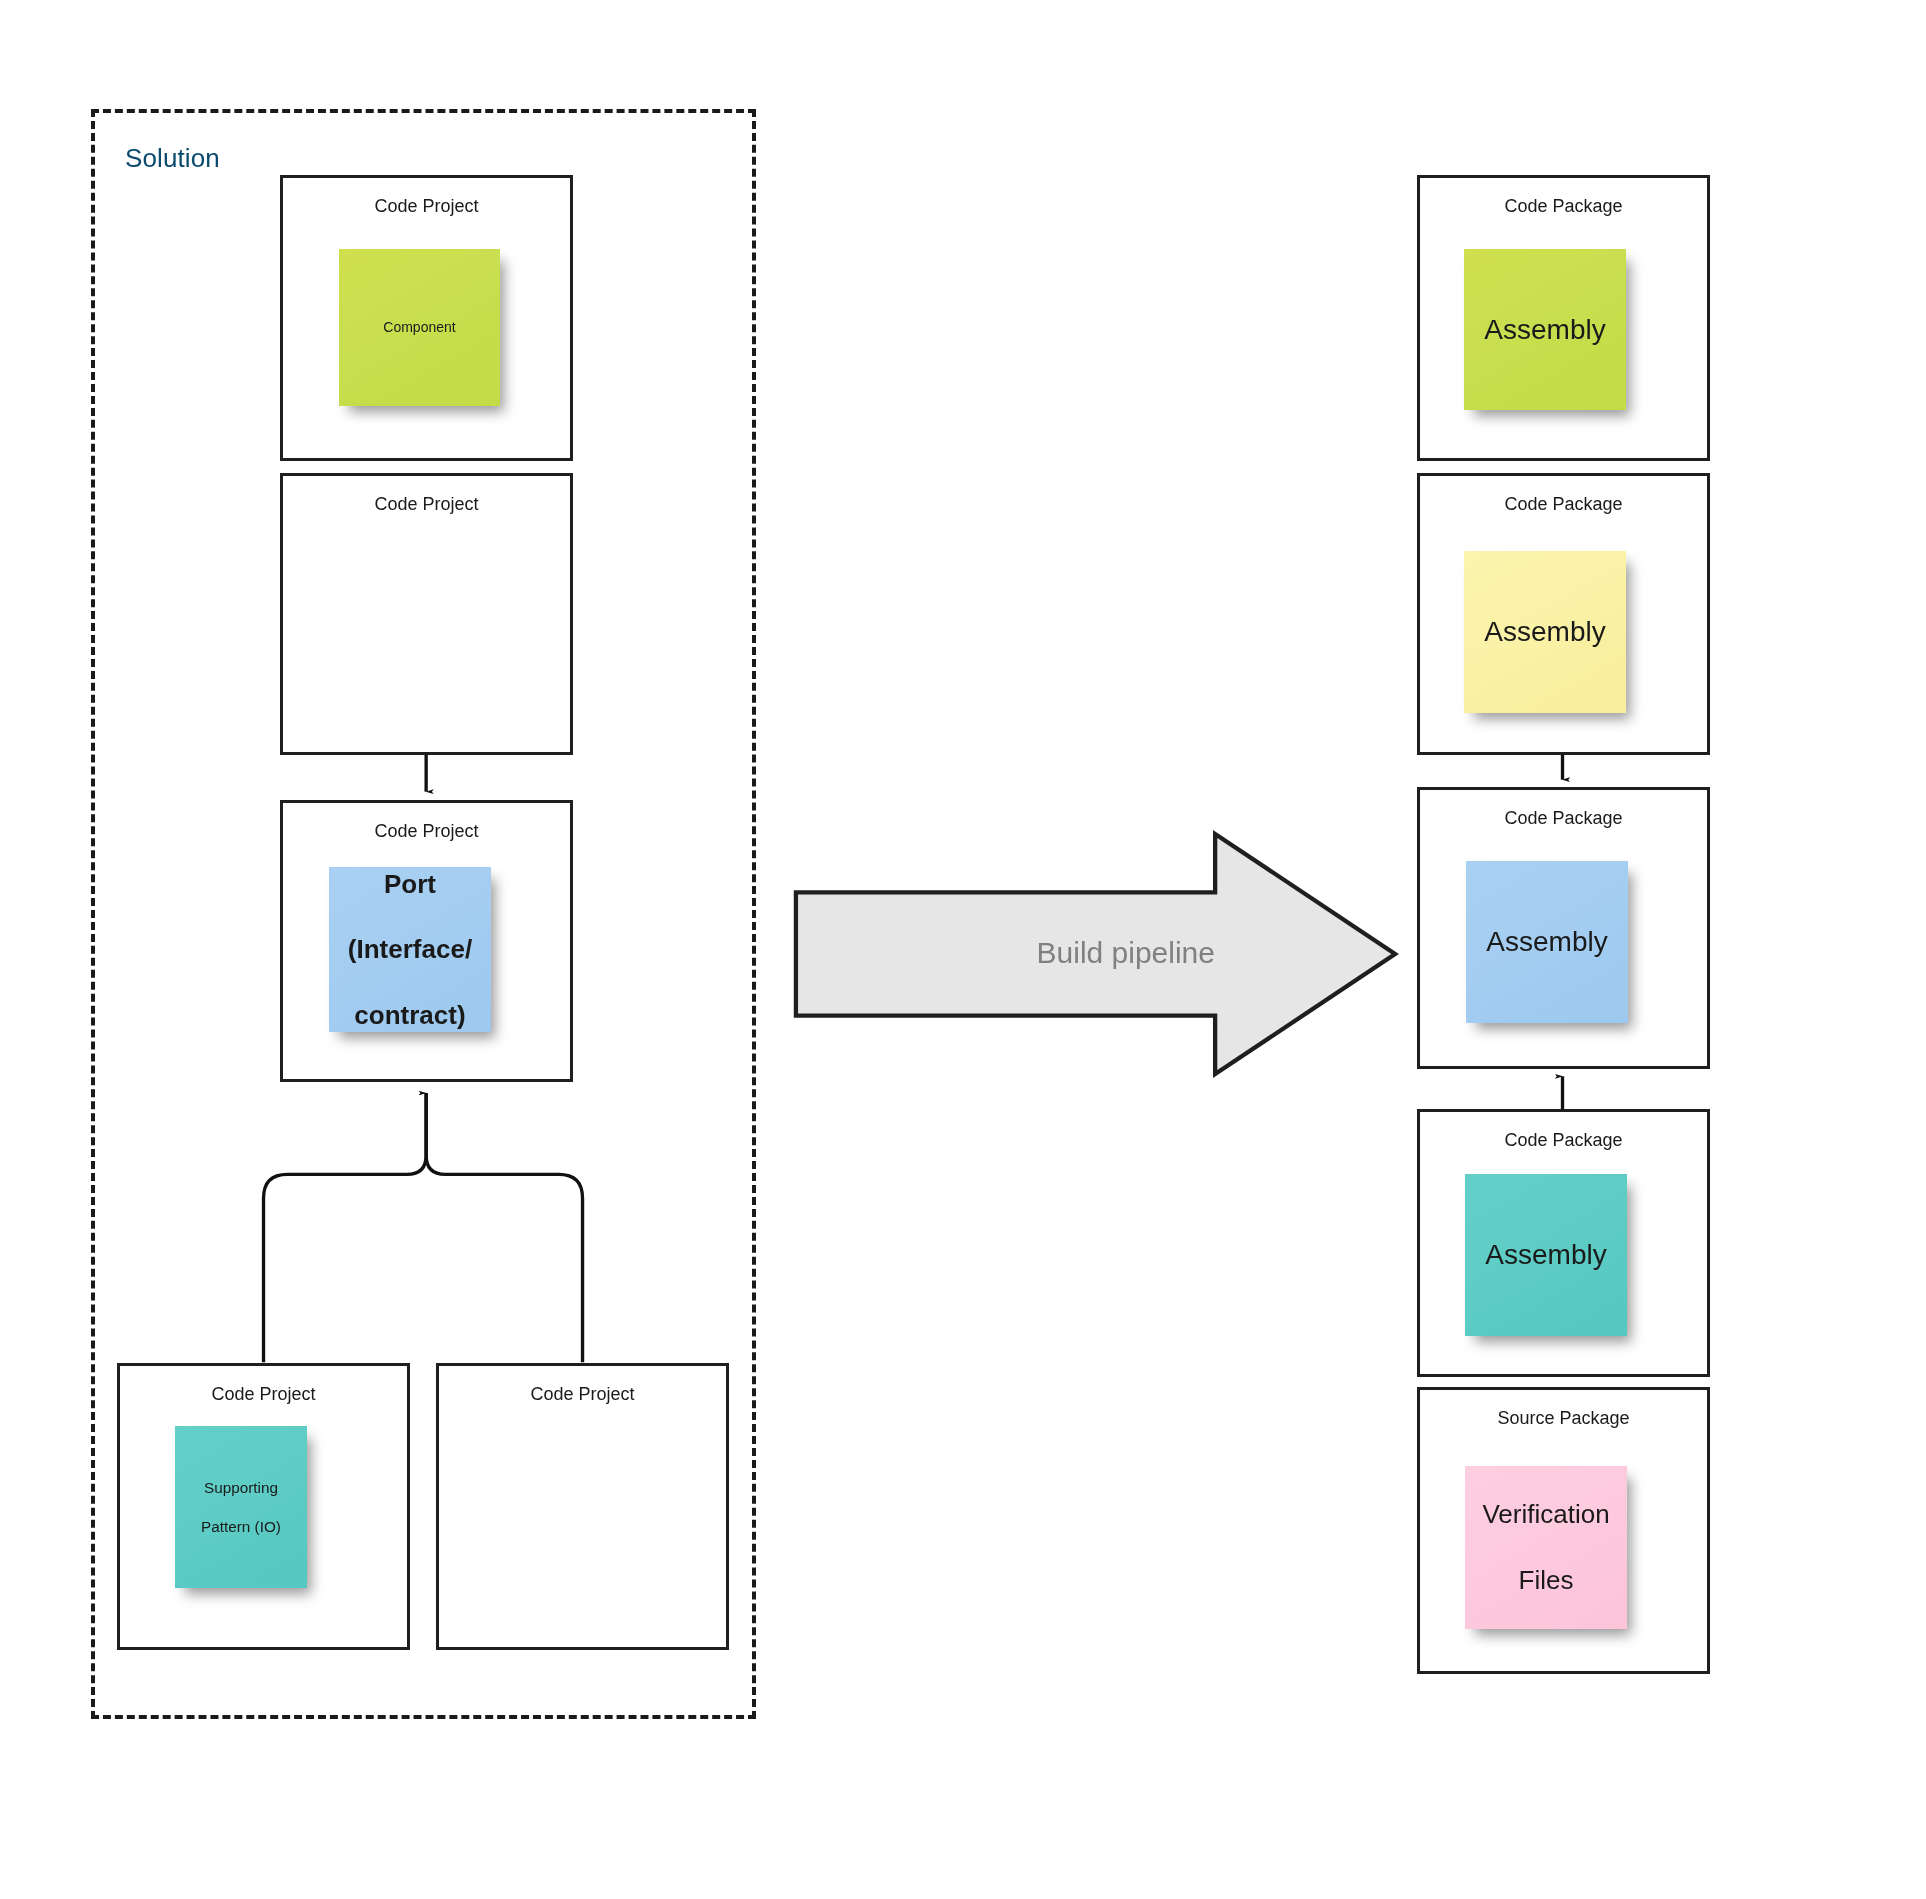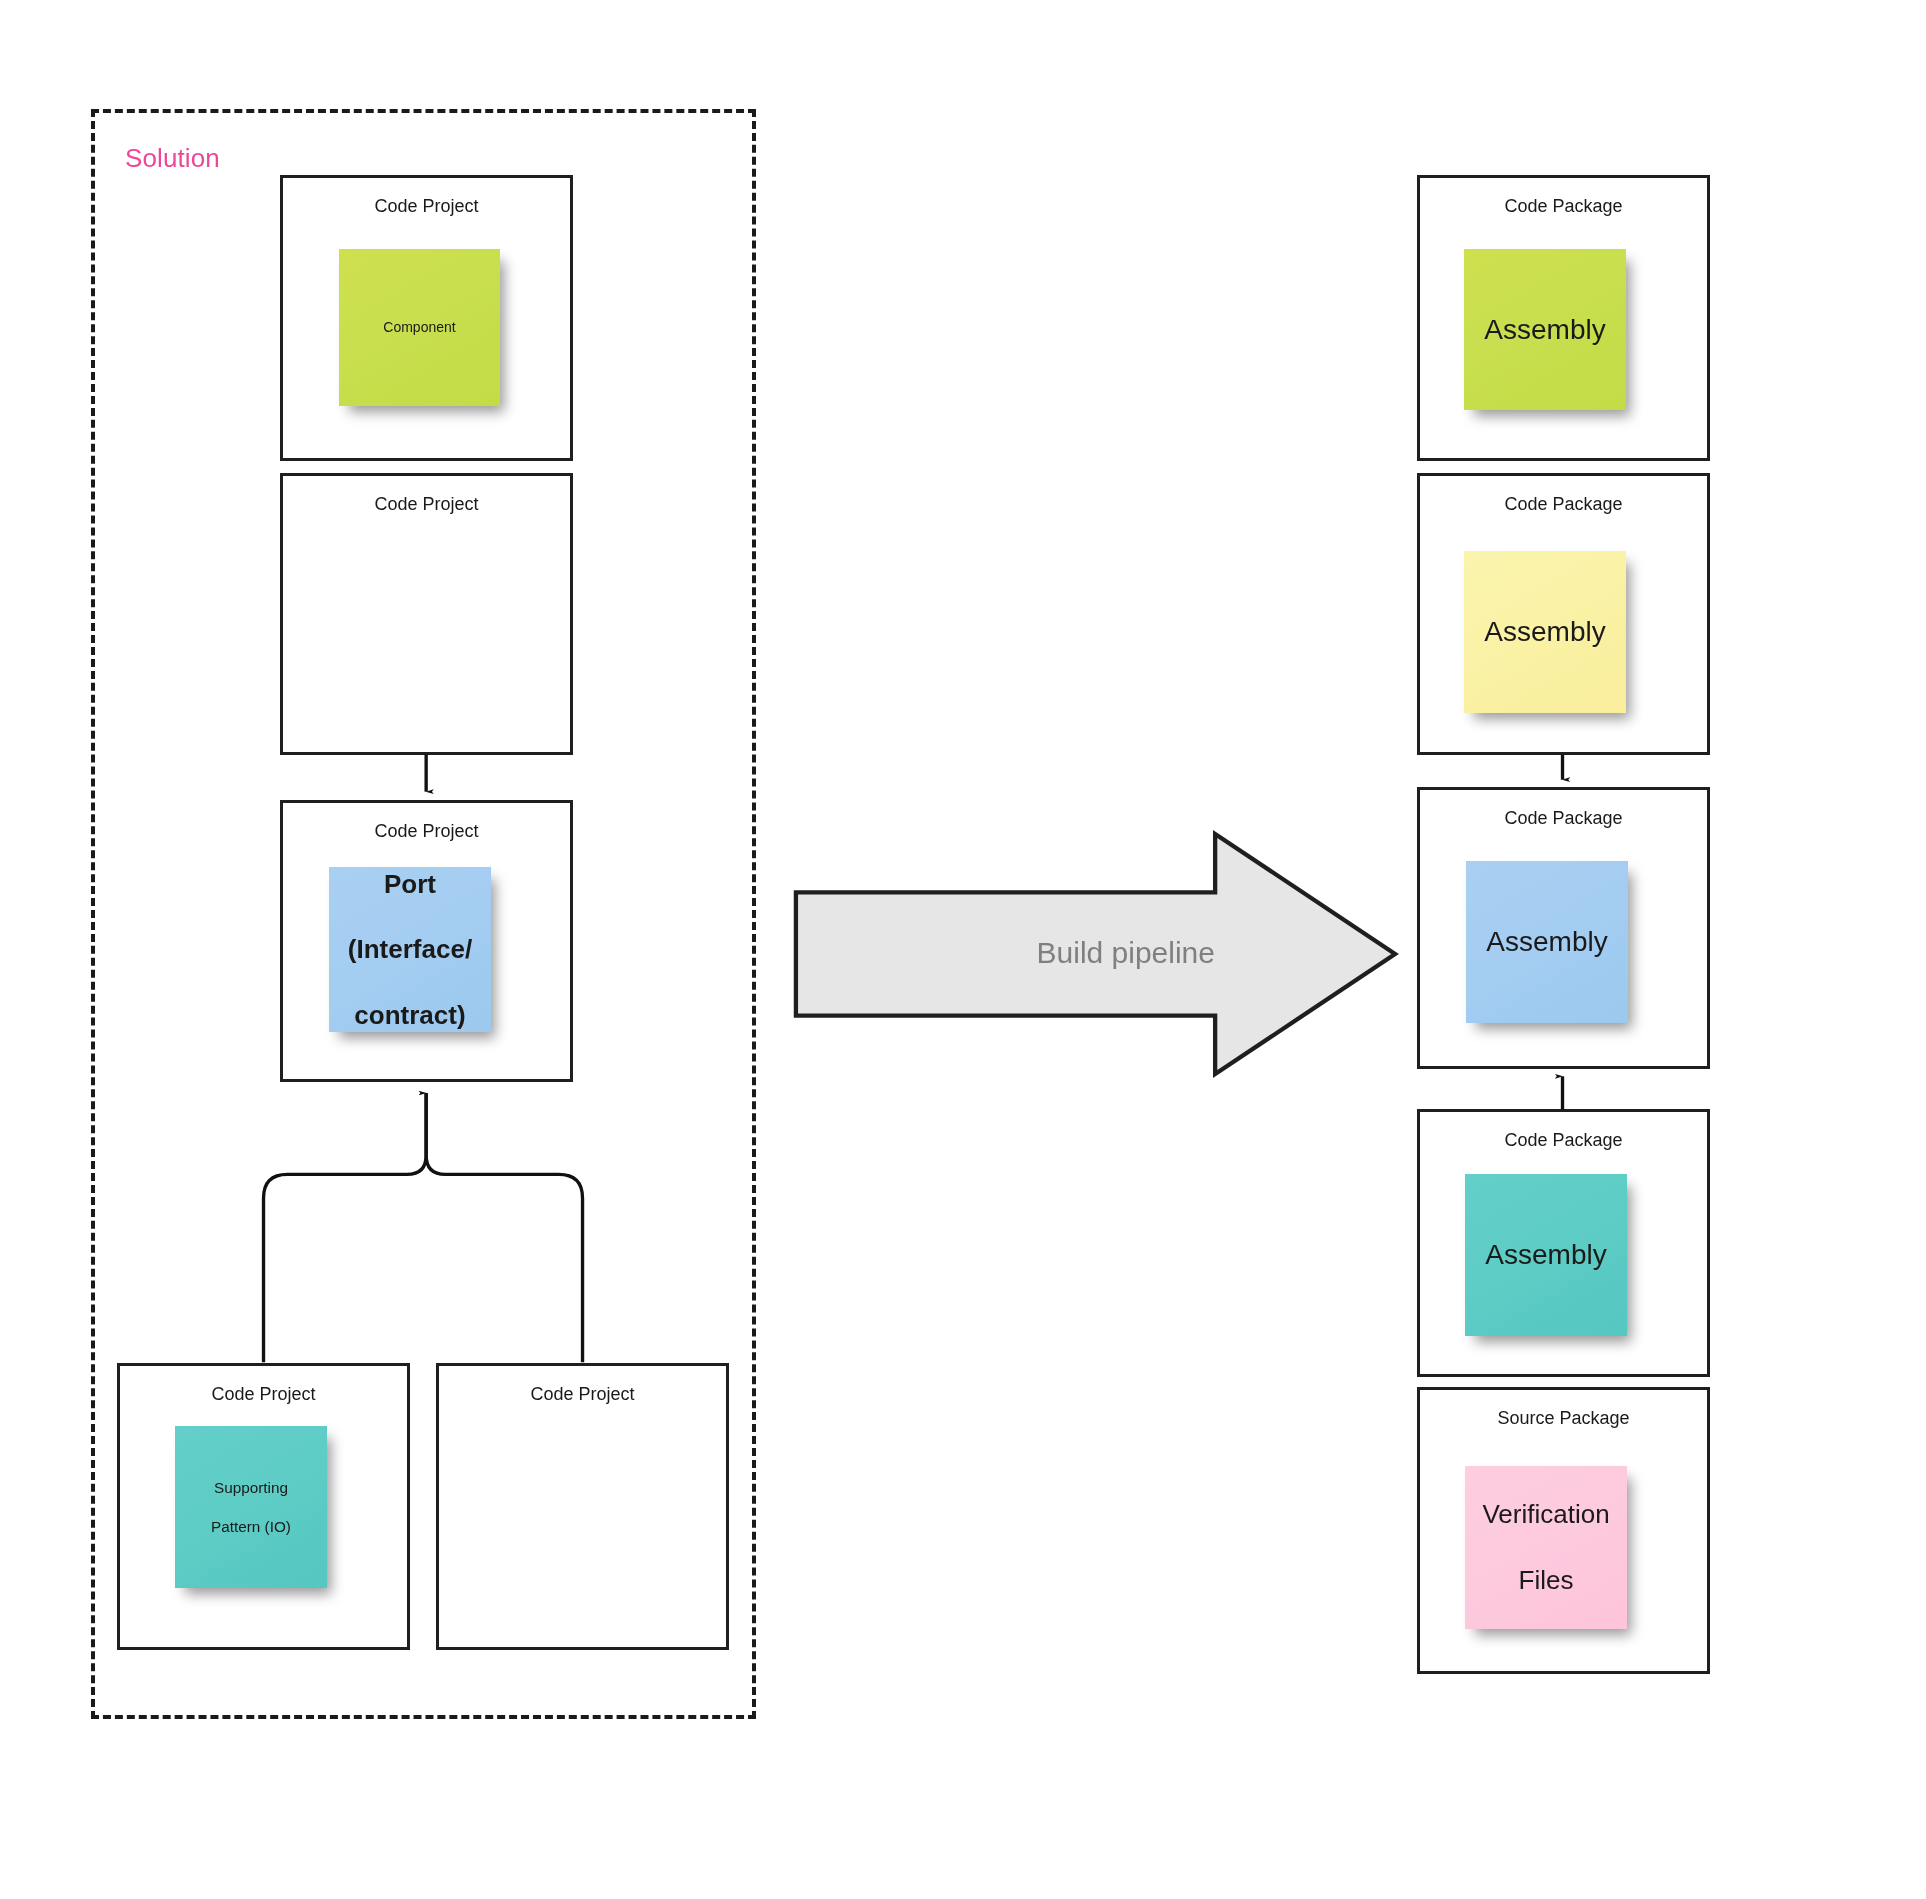--- a/index.html
+++ b/index.html
@@ -28,21 +28,21 @@
     height: 1610px;
     border: 4.3px dashed #1a1a1a;
     box-sizing: border-box;
     background: transparent;
   }
   .solution-label {
     position: absolute;
     left: 125px;
     top: 143px;
     font-size: 26px;
-    color: #ec4899;
+    color: #0c4a6e;
     letter-spacing: 0.1px;
     white-space: nowrap;
   }
 
   
   .frame {
     position: absolute;
     box-sizing: border-box;
     border: 3.8px solid #1f1f1f;
     background: #ffffff;
@@ -132,21 +132,21 @@
     <span>
       <span>Port</span><br>
       <span>(Interface/</span><br>
       <span>contract)</span>
     </span>
   </div>
 
   <div class="frame" style="left:117px; top:1363px; width:293px; height:287px;">
     <div class="frame-title" style="top:18px;">Code Project</div>
   </div>
-  <div class="sticky teal" style="left:175px; top:1426px; width:152px; height:162px; font-size:15.3px;">
+  <div class="sticky teal" style="left:175px; top:1426px; width:132px; height:162px; font-size:15.3px;">
     <span>
       <span>Supporting</span><br>
       <span>Pattern (IO)</span>
     </span>
   </div>
 
   <div class="frame" style="left:436px; top:1363px; width:293px; height:287px;">
     <div class="frame-title" style="top:18px;">Code Project</div>
   </div>
 

